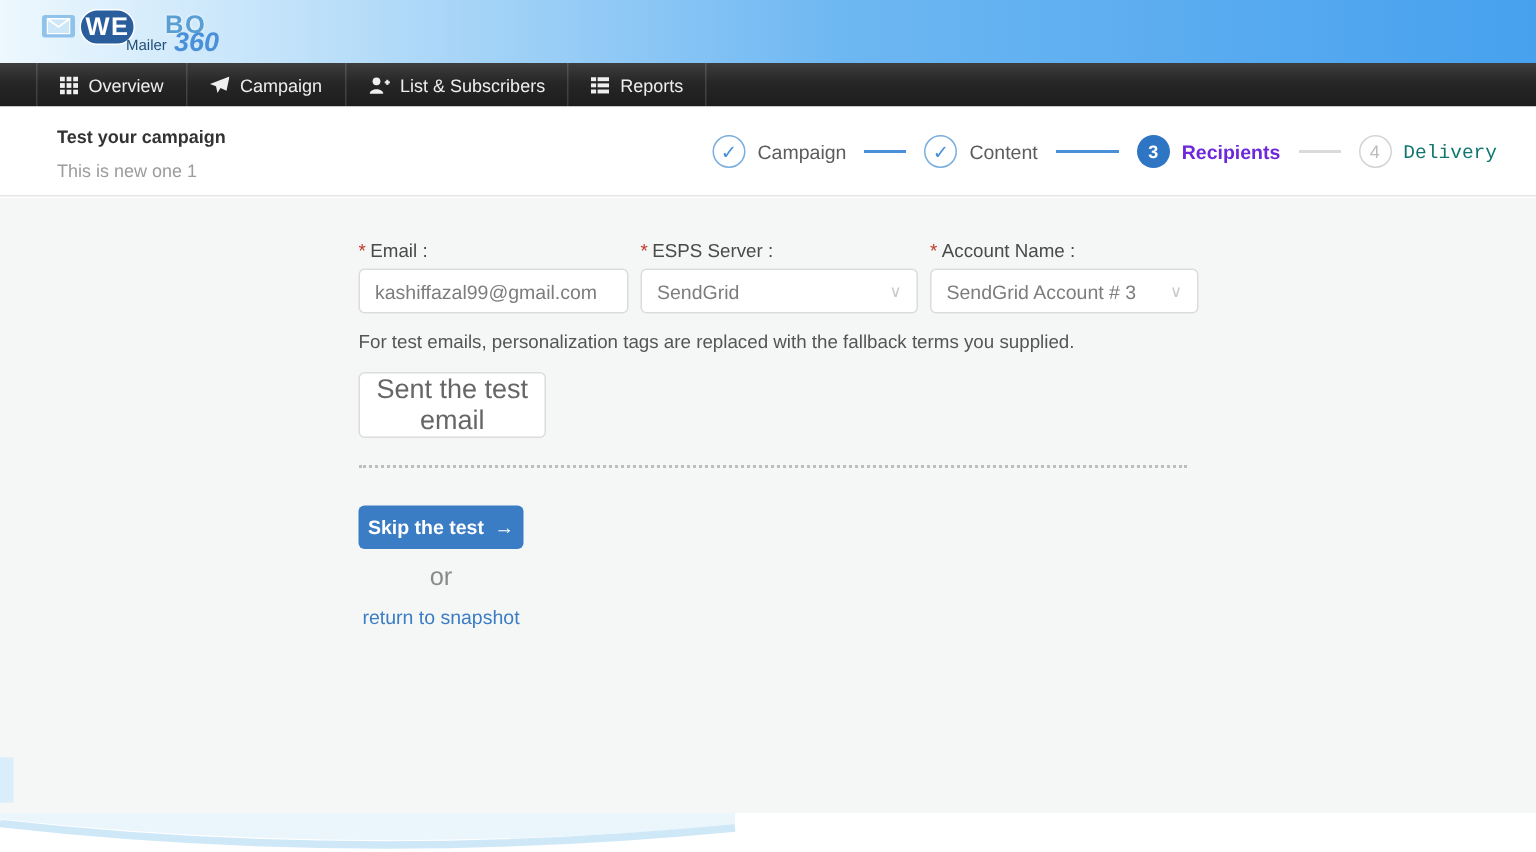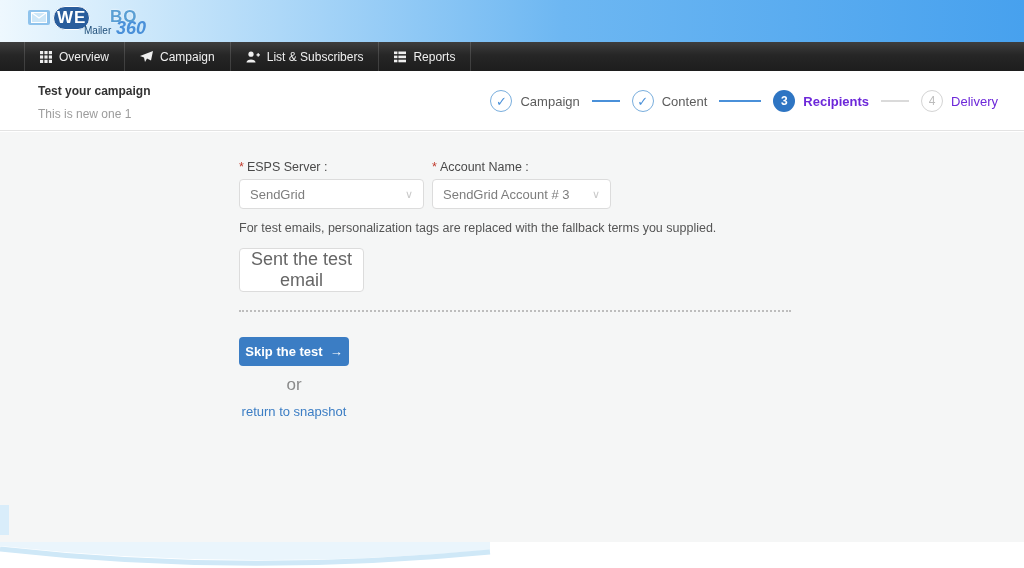--- a/index.html
+++ b/index.html
@@ -76,21 +76,21 @@
   .step-circle {
     width:22px; height:22px; border-radius:50%;
     display:flex; align-items:center; justify-content:center;
     font-size:12px; flex:0 0 auto;
   }
   .step-circle.done { border:1.5px solid #79aedd; color:#4a90d9; font-size:13px; background:#ffffff; }
   .step-circle.active { background:#2e75c3; color:#ffffff; font-weight:bold; }
   .step-circle.pending { border:1.5px solid #d4d4d4; color:#bcbcbc; background:transparent; }
   .step-label { font-size:13px; color:#5c5c5c; white-space:nowrap; }
   .step-label.active { font-weight:bold; color:#6d28d9; }
-  .step-label.pending { color:#6d28d9; }
+  .step-label.pending { color:#0f766e;font-family:Liberation Mono, monospace; }
   .connector { height:2px; margin:0 12px; }
   .connector.blue { background:#4a90d9; }
   .connector.gray { background:#dadada; }
   .conn-short { width:28px; }
   .conn-long { width:42px; }
 
   
   .content {
     position:absolute; top:132px; left:0; width:1024px; height:410px;
     background:#f5f6f6;
@@ -240,20 +240,26 @@
       </div>
     </div>
   </div>
 
   <div class="content">
     <div class="accent-chip"></div>
 
     <div class="form-row">
       <div class="field">
         <div class="field-label">
+          <span class="req">*</span><span>Email :</span>
+        </div>
+        <input class="text-input" type="text" value="kashiffazal99@gmail.com" style="">
+      </div>
+      <div class="field">
+        <div class="field-label">
           <span class="req">*</span><span>ESPS Server :</span>
         </div>
         <div class="select">
           <span>SendGrid</span>
           <span class="chev">∨</span>
         </div>
       </div>
       <div class="field">
         <div class="field-label">
           <span class="req">*</span><span>Account Name :</span>

